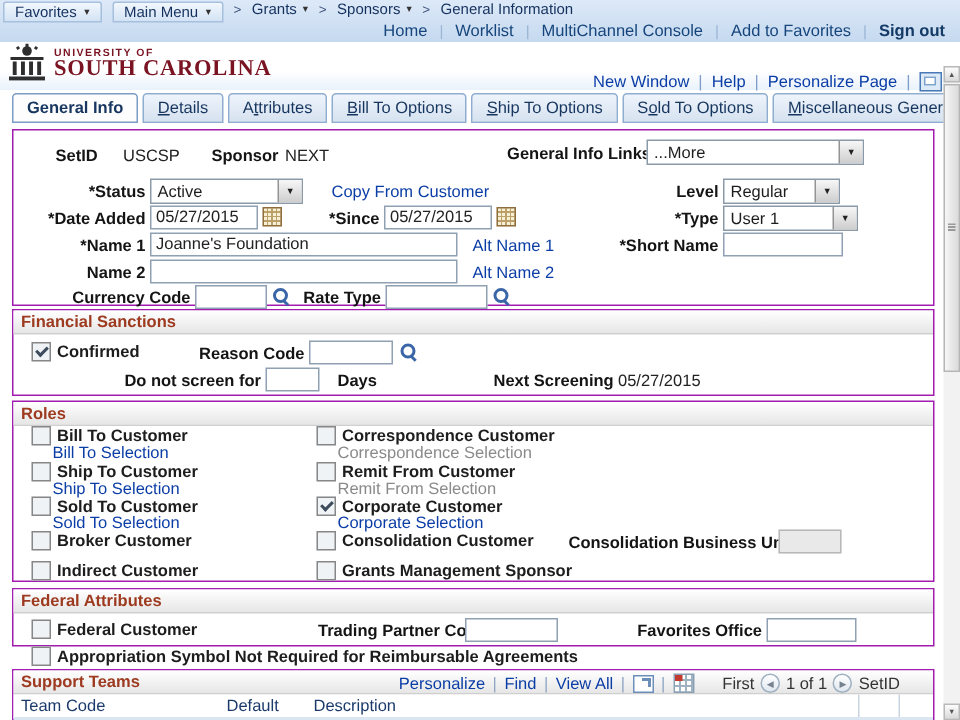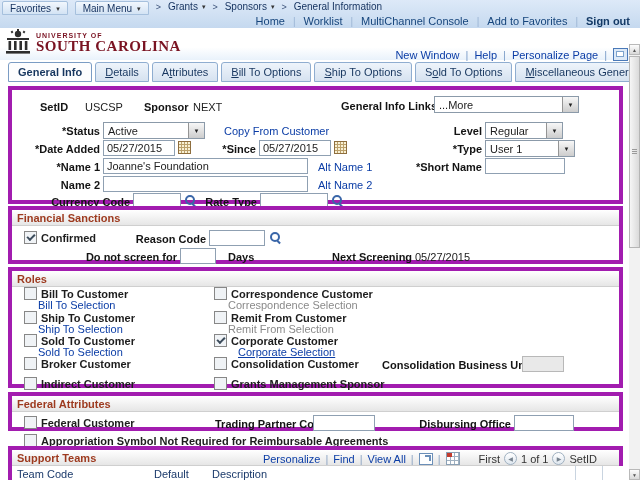--- a/index.html
+++ b/index.html
@@ -38,21 +38,21 @@
 
   
   .tabstrip{position:absolute;left:8px;top:62px;display:flex;align-items:flex-end;}
   .tab{height:18px;padding:0 9px;display:flex;align-items:center;margin-right:3px;
        background:linear-gradient(#eef4fb,#d6e2f0);border:1px solid #8fadd0;
        border-radius:3px 3px 0 0;color:#17365f;white-space:nowrap;cursor:default;}
   .tab.active{background:#fdfdfe;font-weight:bold;border-color:#7b9cc4;}
   .tab u{text-decoration:underline;}
 
   
-  .gbox{position:absolute;left:8px;width:615px;border:4px solid #a21caf;background:#fff;
+  .gbox{position:absolute;left:8px;width:615px;border:1px solid #a21caf;background:#fff;
         box-sizing:border-box;}
   .gbox-header{height:15px;background:linear-gradient(#ffffff,#e6e6e6);
                border-bottom:1px solid #cfcfcf;display:flex;align-items:center;
                padding:0 5px;color:#9d3a1f;font-weight:bold;}
   .lbl{position:absolute;font-weight:bold;color:#141414;white-space:nowrap;}
   .rlbl{position:absolute;font-weight:bold;color:#141414;text-align:right;white-space:nowrap;}
   .val{position:absolute;color:#222;white-space:nowrap;}
   .lnk{position:absolute;color:#0b3da6;white-space:nowrap;cursor:pointer;}
   .dimlnk{position:absolute;color:#8a8a8a;white-space:nowrap;}
 
@@ -323,21 +323,21 @@
     <span class="dimlnk" style="left:216px;top:28px;">Correspondence Selection</span>
     <div class="rolerow" style="left:202px;top:40px;">
       <span class="checkbox"></span>
       <span class="rl">Remit From Customer</span>
     </div>
     <span class="dimlnk" style="left:216px;top:52px;">Remit From Selection</span>
     <div class="rolerow" style="left:202px;top:63px;">
       <span class="checkbox checked"></span>
       <span class="rl">Corporate Customer</span>
     </div>
-    <span class="lnk" style="left:226px;top:75px;text-decoration:underline;">Corporate Selection</span>
+    <span class="lnk" style="left:216px;top:75px;">Corporate Selection</span>
     <div class="rolerow" style="left:202px;top:86px;">
       <span class="checkbox"></span>
       <span class="rl">Consolidation Customer</span>
     </div>
     <div class="rolerow" style="left:202px;top:106px;">
       <span class="checkbox"></span>
       <span class="rl">Grants Management Sponsor</span>
     </div>
 
     <span class="rlbl" style="left:370px;top:88px;width:135px;">Consolidation Business Unit</span>
@@ -347,21 +347,21 @@
   <div class="gbox" style="top:392px;height:39px;">
     <div class="gbox-header">
       <span>Federal Attributes</span>
     </div>
     <div class="rolerow" style="left:12px;top:20px;">
       <span class="checkbox"></span>
       <span class="rl">Federal Customer</span>
     </div>
     <span class="rlbl" style="left:203px;top:22px;width:95px;">Trading Partner Code</span>
     <input class="inp" style="left: 301px; top: 19px; width: 62px;" readonly="" value="">
-    <span class="rlbl" style="left:399px;top:22px;width:100px;">Disbursing Office</span>
+    <span class="rlbl" style="left:399px;top:22px;width:100px;">Favorites Office</span>
     <input class="inp" style="left: 502px; top: 19px; width: 60px;" readonly="" value="">
     <div class="rolerow" style="left:12px;top:38px;">
       <span class="checkbox"></span>
       <span class="rl">Appropriation Symbol Not Required for Reimbursable Agreements</span>
     </div>
   </div>
 
   <div class="gbox" style="top:446px;height:34px;">
     <div class="gbox-header">
       <span>Support Teams</span>

